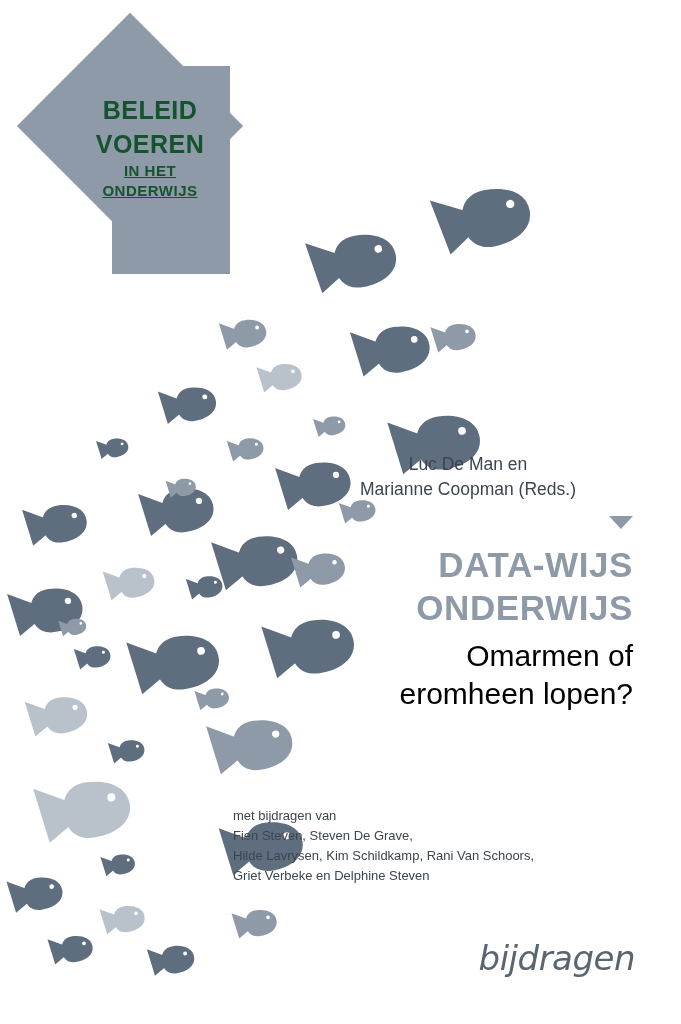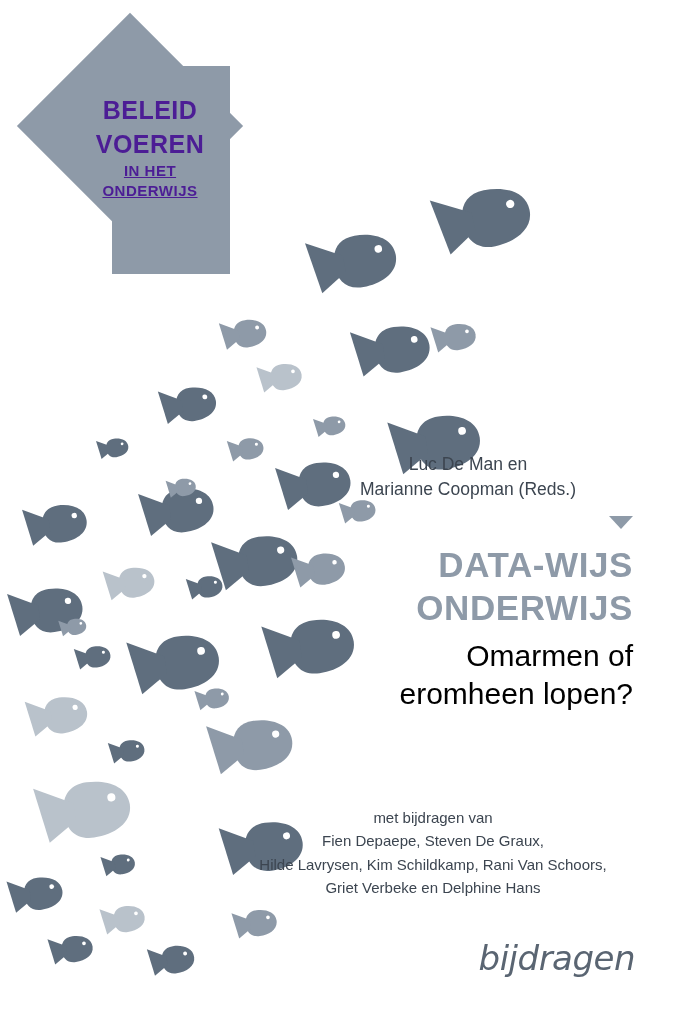--- a/index.html
+++ b/index.html
@@ -41,21 +41,21 @@
     width: 118px;
     height: 208px;
     background: #8e9aa8;
   }
   .badge .badge-text {
     position: absolute;
     left: 0;
     top: 58px;
     width: 222px;
     text-align: center;
-    color: #4c1d95;
+    color: #14532d;
     line-height: 1.34;
     letter-spacing: 0.5px;
   }
   .badge .bt1, .badge .bt2 {
     font-size: 25px;
     font-weight: bold;
   }
   .badge .bt3, .badge .bt4 {
     font-size: 15px;
     font-weight: bold;
@@ -112,23 +112,23 @@
     text-align: right;
     color: #000000;
     font-size: 30px;
     line-height: 1.27;
   }
   .contributors {
     position: absolute;
     right: 48px;
     top: 806px;
     width: 400px;
-    text-align: center;
+    text-align: left;
     color: #3c4550;
-    font-size: 15px;
+    font-size: 13px;
     line-height: 1.55;
   }
   .publisher {
     position: absolute;
     right: 46px;
     bottom: 46px;
     color: #5a6572;
     font-size: 34px;
     font-style: italic;
     font-family: "DejaVu Sans", sans-serif;
@@ -353,20 +353,20 @@
     <div>ONDERWIJS</div>
   </div>
 
   <div class="subtitle">
     <div>Omarmen of</div>
     <div>eromheen lopen?</div>
   </div>
 
   <div class="contributors">
     <div>met bijdragen van</div>
-    <div>Fien Depaepe, Steven De Graux,</div>
+    <div>Fien Steven, Steven De Grave,</div>
     <div>Hilde Lavrysen, Kim Schildkamp, Rani Van Schoors,</div>
-    <div>Griet Verbeke en Delphine Hans</div>
+    <div>Griet Verbeke en Delphine Steven</div>
   </div>
 
   <div class="publisher">bijdragen</div>
 
 </div>
 
 </body></html>

